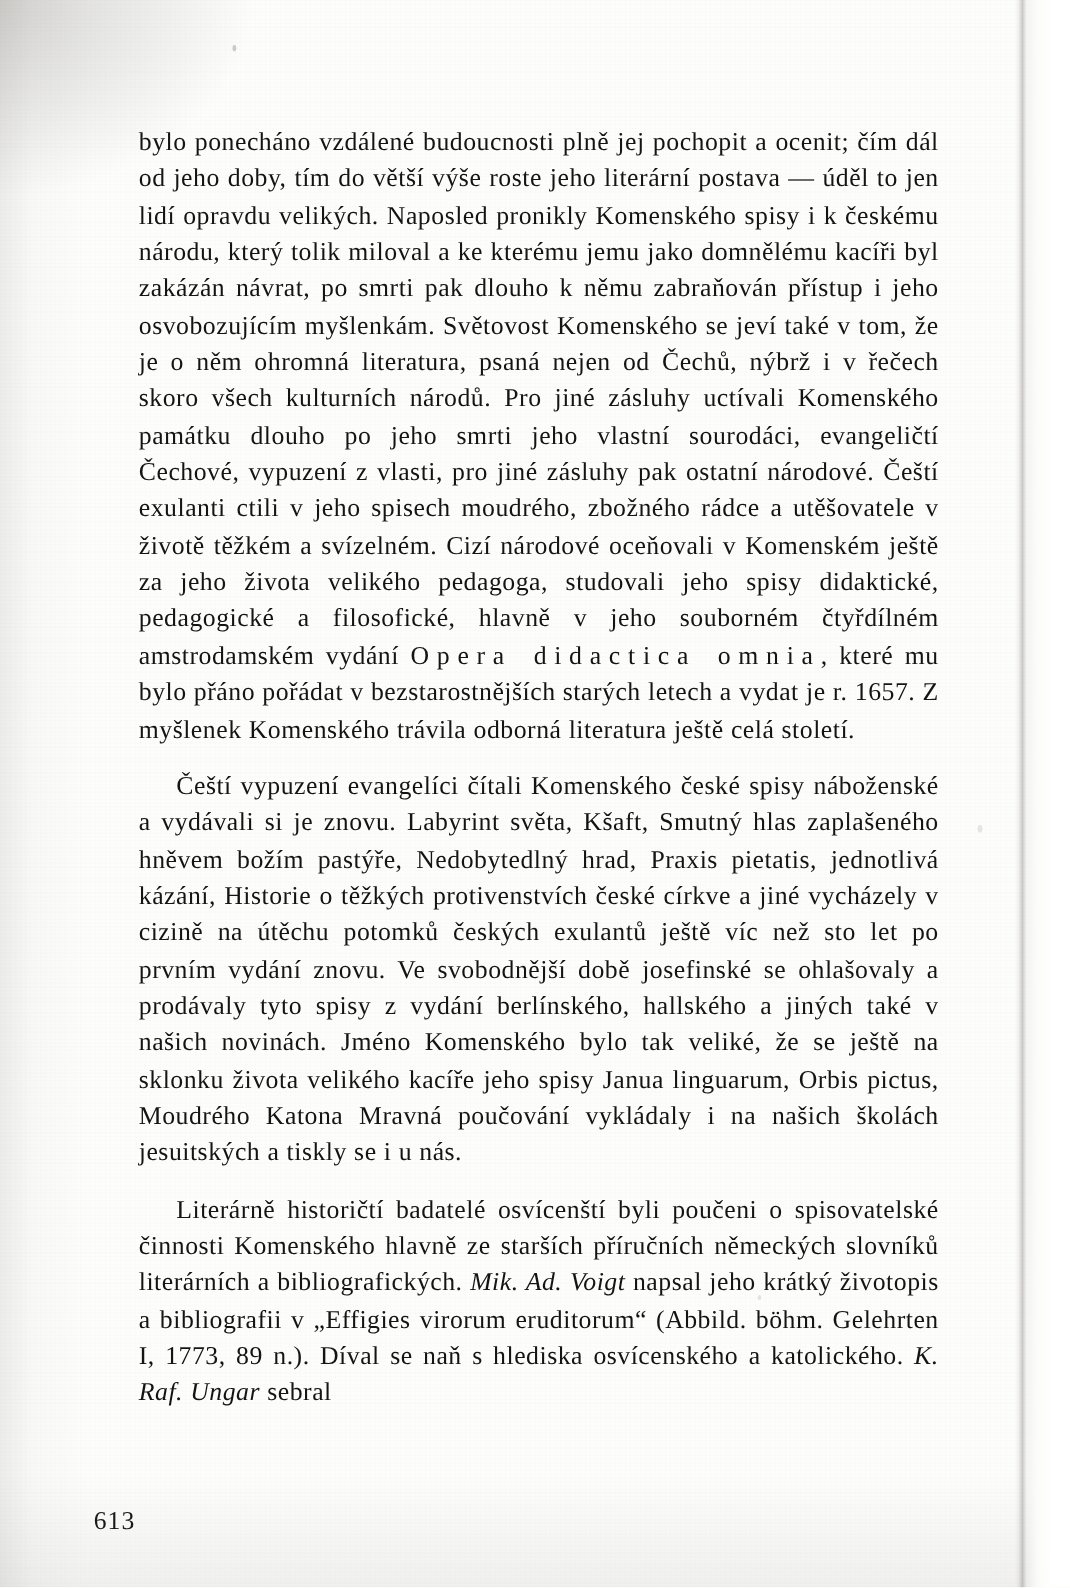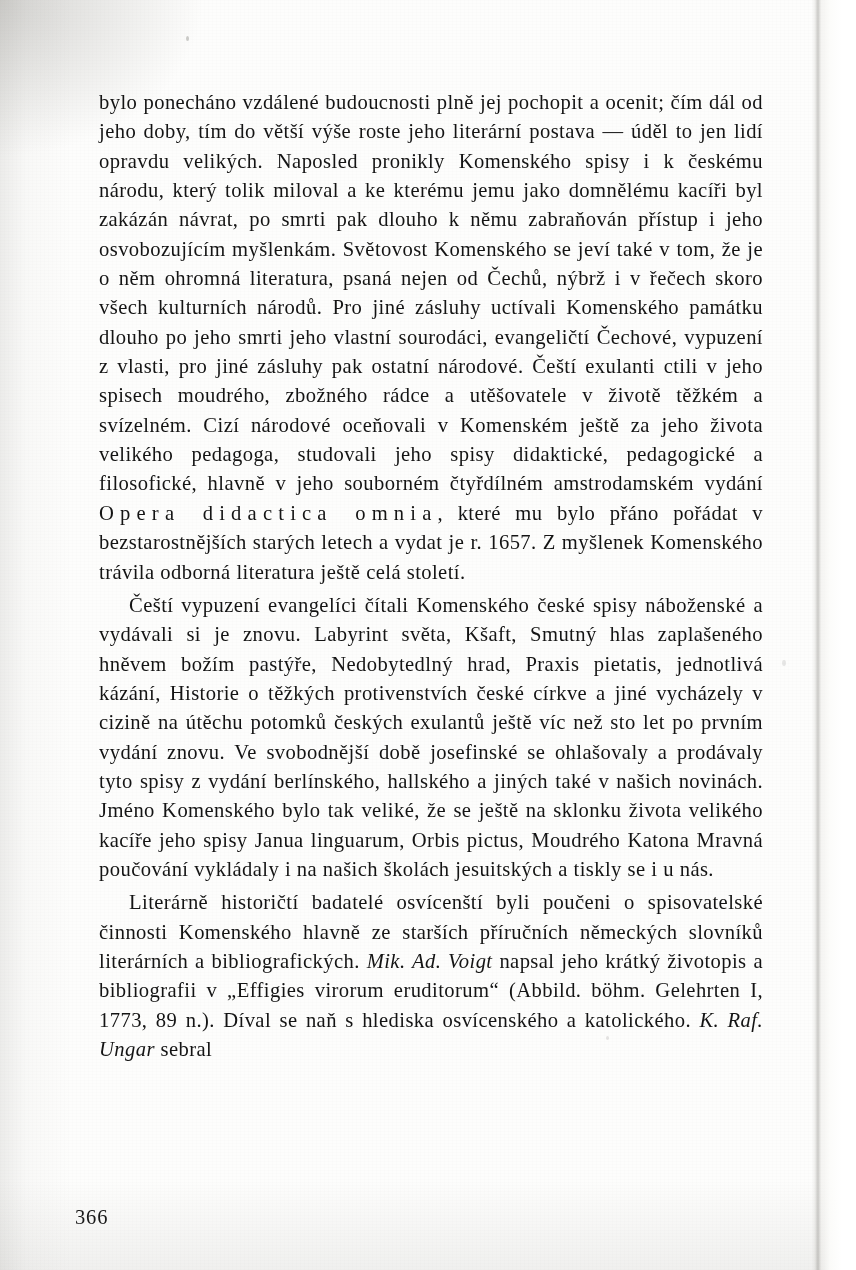--- a/index.html
+++ b/index.html
@@ -83,21 +83,21 @@
 
   
   #textblock {
     position: absolute;
     left: 95px;
     top: 84px;
     width: 672px;
   }
 
   p.para {
-    margin: 4px;
+    margin: 16px;
     text-align: justify;
     text-justify: inter-word;
     font-size: 20.6px;
     line-height: 29.35px;
     letter-spacing: 0.02em;
     word-spacing: 0.01em;
     -webkit-font-smoothing: antialiased;
   }
 
   p.para.indent {
@@ -148,15 +148,15 @@
   <div class="speck" style="left:186px;top:36px;width:3px;height:5px;"></div>
   <div class="speck" style="left:606px;top:1036px;width:3px;height:4px;opacity:.5;"></div>
   <div class="speck" style="left:782px;top:660px;width:4px;height:6px;opacity:.45;"></div>
 
   <div id="textblock">
       <p class="para"><span>bylo ponecháno vzdálené budoucnosti plně jej pochopit a ocenit; čím dál od jeho doby, tím do větší výše roste jeho literární postava — úděl to jen lidí opravdu velikých. Naposled pronikly Komenského spisy i k českému národu, který tolik miloval a ke kterému jemu jako domnělému kacíři byl zakázán návrat, po smrti pak dlouho k němu zabraňován přístup i jeho osvobozujícím myšlenkám. Světovost Komenského se jeví také v tom, že je o něm ohromná literatura, psaná nejen od Čechů, nýbrž i v řečech skoro všech kulturních národů. Pro jiné zásluhy uctívali Komenského památku dlouho po jeho smrti jeho vlastní sourodáci, evangeličtí Čechové, vypuzení z vlasti, pro jiné zásluhy pak ostatní národové. Čeští exulanti ctili v jeho spisech moudrého, zbožného rádce a utěšovatele v životě těžkém a svízelném. Cizí národové oceňovali v Komenském ještě za jeho života velikého pedagoga, studovali jeho spisy didaktické, pedagogické a filosofické, hlavně v jeho souborném čtyřdílném amstrodamském vydání </span><span class="tracked">Opera didactica omnia</span><span>, které mu bylo přáno pořádat v bezstarostnějších starých letech a vydat je r. 1657. Z myšlenek Komenského trávila odborná literatura ještě celá století.</span></p>
       <p class="para indent"><span>Čeští vypuzení evangelíci čítali Komenského české spisy náboženské a vydávali si je znovu. Labyrint světa, Kšaft, Smutný hlas zaplašeného hněvem božím pastýře, Nedobytedlný hrad, Praxis pietatis, jednotlivá kázání, Historie o těžkých protivenstvích české církve a jiné vycházely v cizině na útěchu potomků českých exulantů ještě víc než sto let po prvním vydání znovu. Ve svobodnější době josefinské se ohlašovaly a prodávaly tyto spisy z vydání berlínského, hallského a jiných také v našich novinách. Jméno Komenského bylo tak veliké, že se ještě na sklonku života velikého kacíře jeho spisy Janua linguarum, Orbis pictus, Moudrého Katona Mravná poučování vykládaly i na našich školách jesuitských a tiskly se i u nás.</span></p>
       <p class="para indent"><span>Literárně historičtí badatelé osvícenští byli poučeni o spisovatelské činnosti Komenského hlavně ze starších příručních německých slovníků literárních a bibliografických. </span><span class="ital">Mik. Ad. Voigt</span><span> napsal jeho krátký životopis a bibliografii v „Effigies virorum eruditorum“ (Abbild. böhm. Gelehrten I, 1773, 89 n.). Díval se naň s hlediska osvícenského a katolického. </span><span class="ital">K. Raf. Ungar</span><span> sebral</span></p>
     </div>
 
-  <div id="folio">366</div>
+  <div id="folio">613</div>
 
 </div>
 
 </body></html>

